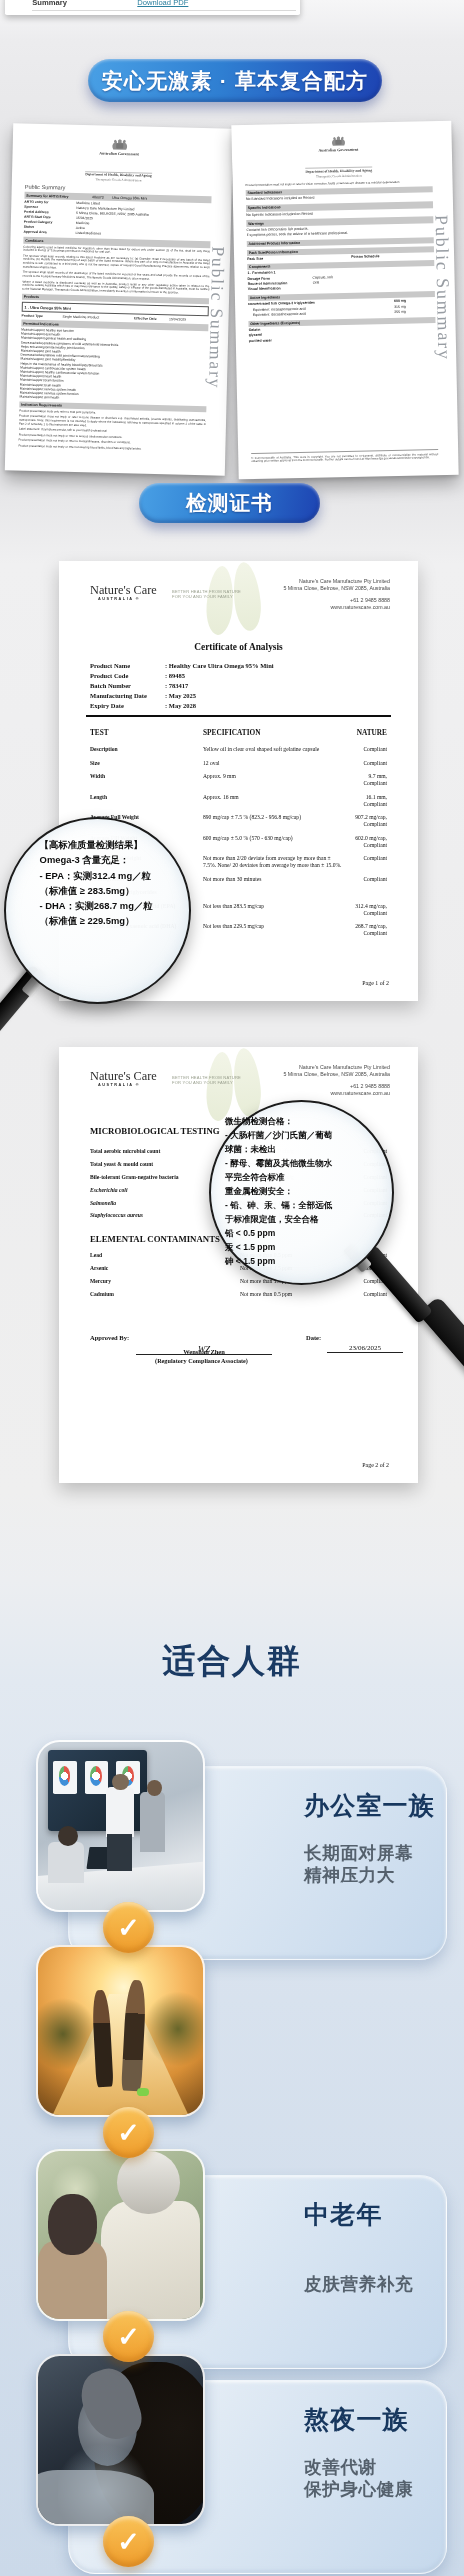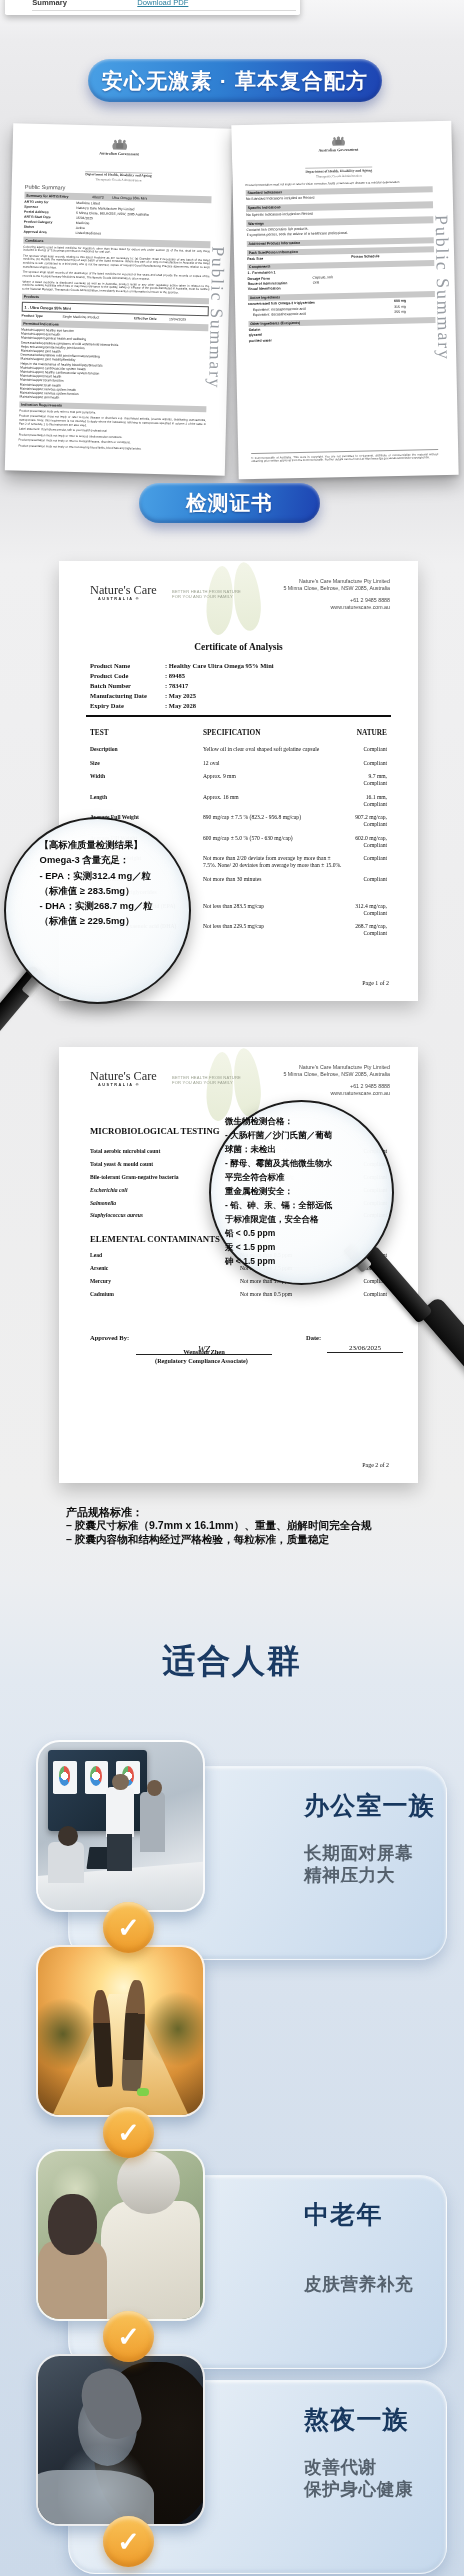--- a/index.html
+++ b/index.html
@@ -565,28 +565,20 @@
         <div>平完全符合标准</div>
         <div>重金属检测安全：</div>
         <div>- 铅、砷、汞、镉：全部远低</div>
         <div>于标准限定值，安全合格</div>
         <div>铅 &lt; 0.5 ppm</div>
         <div>汞 &lt; 1.5 ppm</div>
         <div>砷 &lt; 1.5 ppm</div>
       </div>
   </div>
 
-  <div class="specblock">
-    <div class="spec-title">产品规格标准：</div>
-    <div>
-
-    <div class="spec-line">– 胶囊尺寸标准（9.7mm x 16.1mm）、重量、崩解时间完全合规</div>
-        <div class="spec-line">– 胶囊内容物和结构经过严格检验，每粒标准，质量稳定</div>
-      </div>
-  </div>
 
   <div class="aud-title">适合人群</div>
 
   <div class="unit" style="top:1766px;">
     <div class="acard">
       <div class="atitle">办公室一族</div>
       <div class="aline l1">长期面对屏幕</div>
       <div class="aline l2">精神压力大</div>
     </div>
     <div class="photo p-office">

